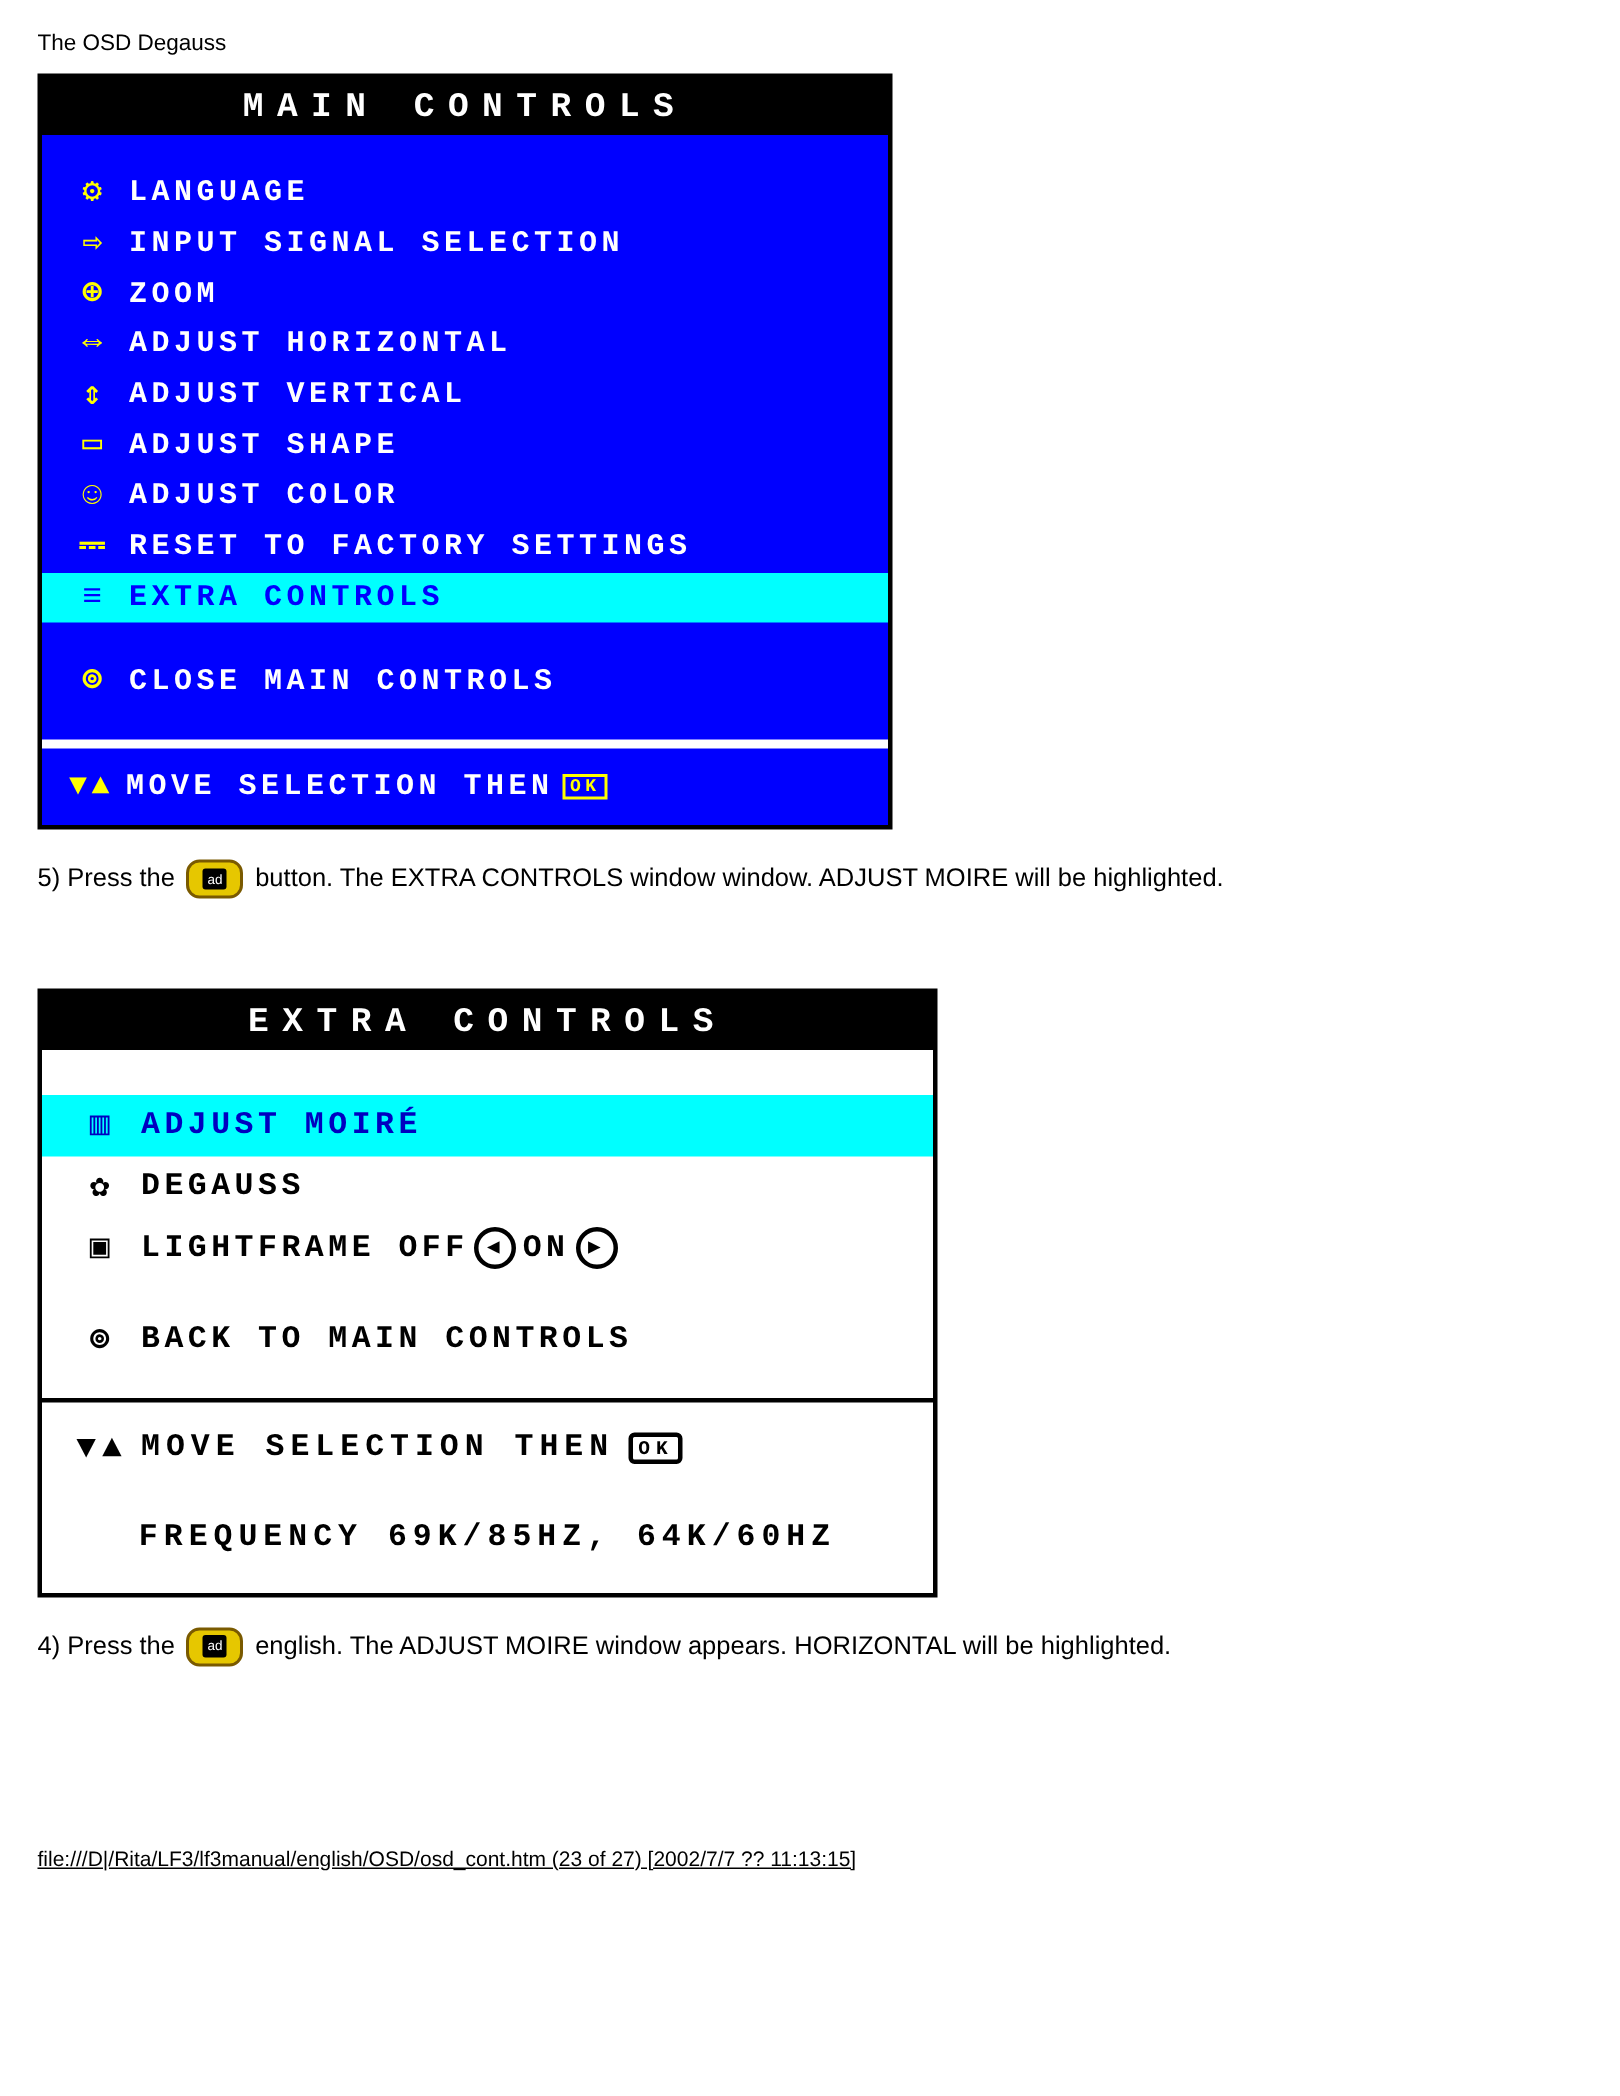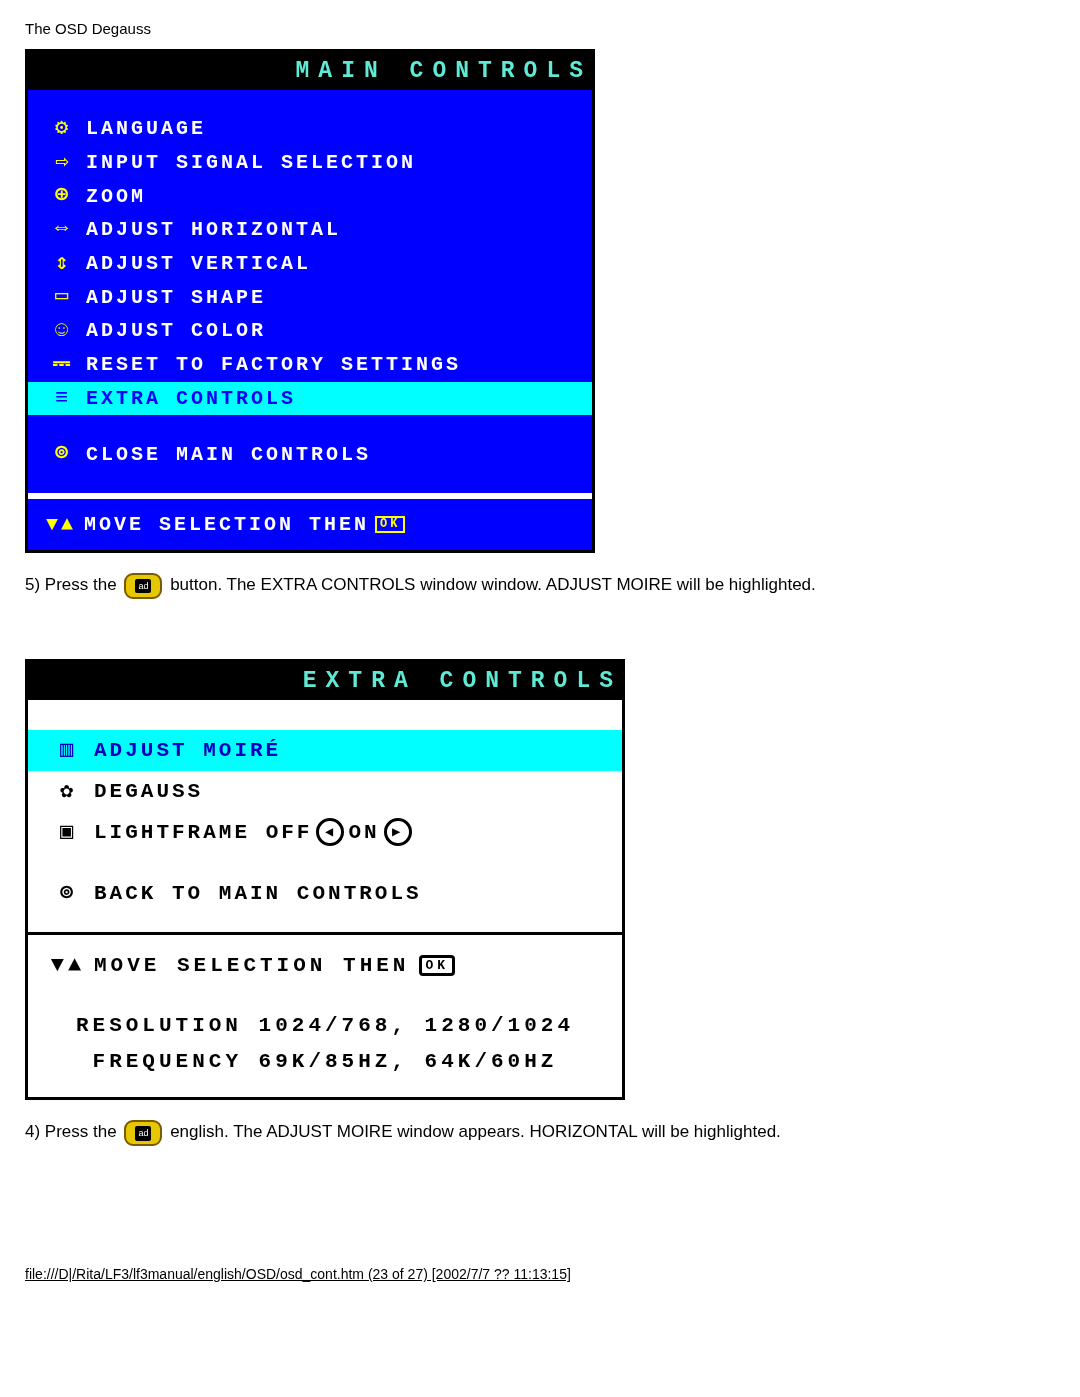--- a/index.html
+++ b/index.html
@@ -15,26 +15,26 @@
     margin-bottom: 12px;
   }
   .osd-panel {
     border: 3px solid #000;
     width: 570px;
     box-sizing: border-box;
     margin-bottom: 20px;
   }
   .osd-title {
     background: #000;
-    color: #5eead4;
+    color: #ffffff;
     font-family: "Courier New", monospace;
     font-weight: bold;
     font-size: 23px;
     letter-spacing: 9px;
-    text-align: right;
+    text-align: center;
     padding: 6px 0;
     text-transform: uppercase;
   }
   .osd-body-blue {
     background: #0000ff;
     color: #fff;
     font-family: "Courier New", monospace;
     font-weight: bold;
     font-size: 20px;
     letter-spacing: 3px;
@@ -268,24 +268,20 @@
       <span>Back To Main Controls</span>
     </div>
     <div class="osd-white-divider"></div>
     <div class="osd-white-hint">
       <span class="osd-icon-black">▼▲</span>
       <span>Move Selection Then</span>
       <span class="ok-box-black">OK</span>
     </div>
     <div class="info-block">
       <div>
-        <span>Resolution</span>
-        <span>1024/768, 1280/1024</span>
-      </div>
-      <div>
         <span>Frequency</span>
         <span>69K/85Hz, 64K/60Hz</span>
       </div>
     </div>
   </div>
 </div>
 
 <div class="step-text" style="margin-bottom:0">
   <span>4) Press the</span>
   <span class="inline-btn">

